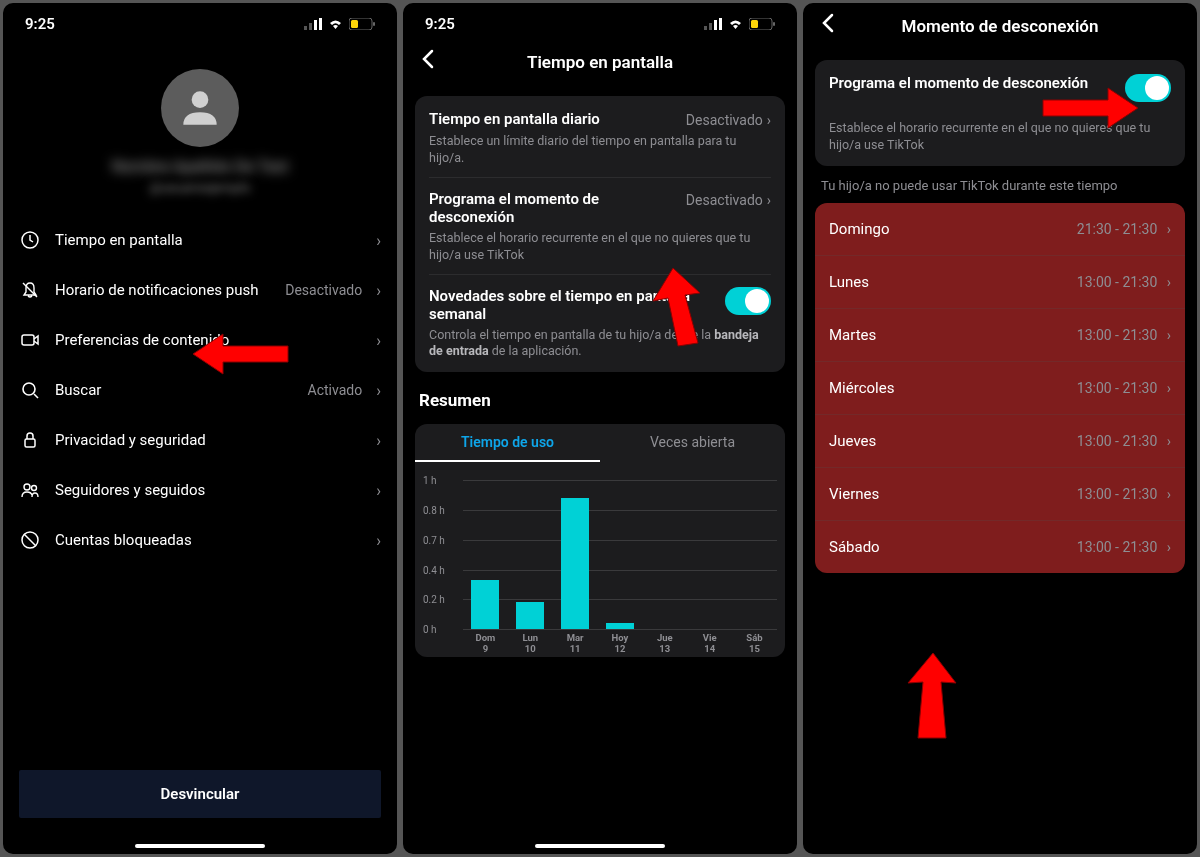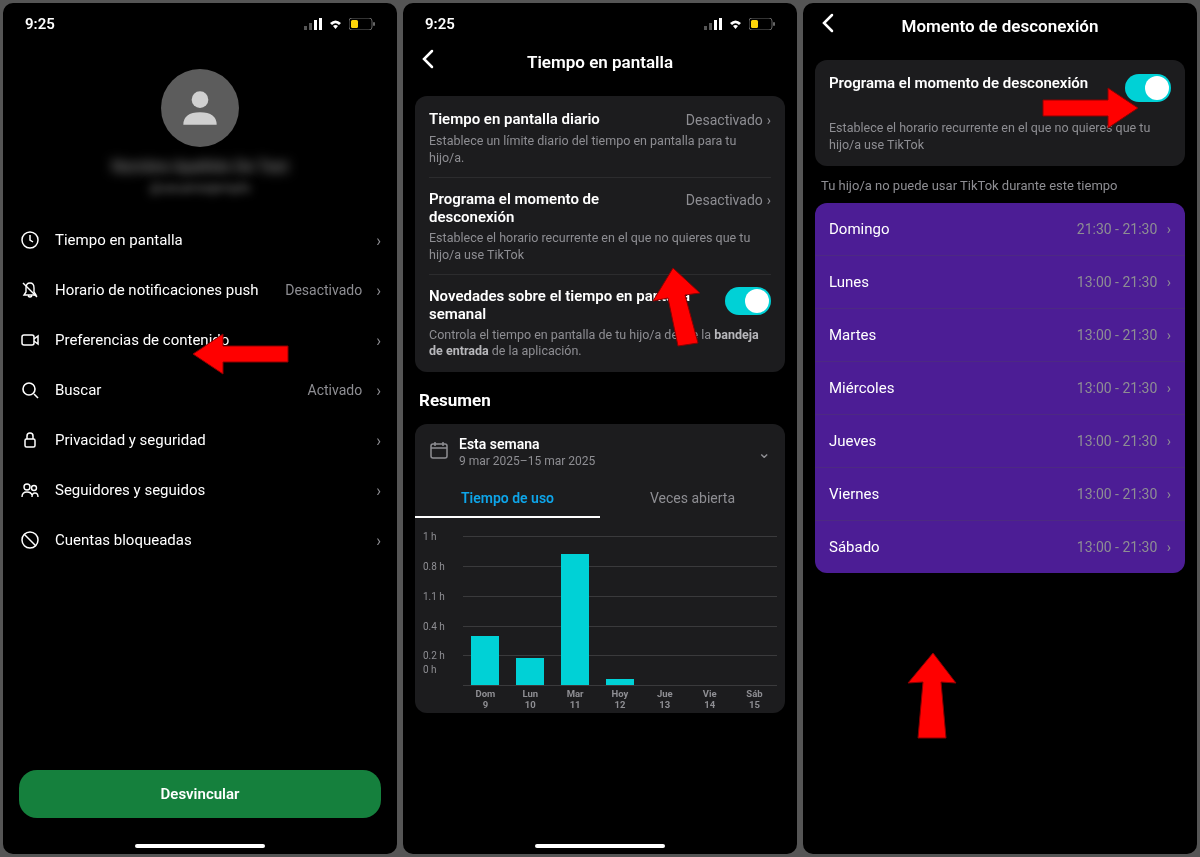--- a/index.html
+++ b/index.html
@@ -73,25 +73,25 @@
   }
   .list-row .icon { width: 22px; display:flex; justify-content:center; }
   .list-row .label { flex: 1; font-size: 15px; }
   .list-row .status { color: #8e8e93; font-size: 14px; }
   .list-row .chev { color: #8e8e93; font-size: 16px; }
 
   .unlink-btn {
     position: absolute;
     bottom: 36px;
     left: 16px; right: 16px;
-    background: #15803d;
+    background: #0f172a;
     color: #fff;
     text-align: center;
     padding: 15px;
-    border-radius: 18px;
+    border-radius: 2px;
     font-size: 15px;
     font-weight: 600;
     cursor: pointer;
   }
 
   .home-indicator {
     position: absolute;
     bottom: 6px; left: 50%;
     transform: translateX(-50%);
     width: 130px; height: 4px;
@@ -156,21 +156,21 @@
   }
   .grid-line { position: absolute; left: 48px; right: 8px; height: 1px; background: #3a3a3c; }
   .y-label { position: absolute; left: 8px; font-size: 10px; color: #8e8e93; transform: translateY(-50%); }
   .bars { position: absolute; left: 48px; right: 8px; bottom: 28px; top: 18px; display: flex; align-items: flex-end; justify-content: space-around; }
   .bar { width: 28px; background: #00d1d6; }
   .x-labels { position: absolute; left: 48px; right: 8px; bottom: 2px; display: flex; justify-content: space-around; font-weight: bold; }
   .x-label { font-size: 9.5px; color: #8e8e93; text-align: center; width: 32px; line-height:1.15;}
 
   
   .s3-note { color: #8e8e93; font-size: 13px; padding: 4px 18px 10px; }
-  .day-list { background: #4c1d95; margin: 0 12px; border-radius: 12px; overflow:hidden;}
+  .day-list { background: #7f1d1d; margin: 0 12px; border-radius: 12px; overflow:hidden;}
   .day-row { display: flex; justify-content: space-between; align-items: center; padding: 17px 14px; cursor:pointer;}
   .day-row:not(:last-child){border-bottom:1px solid rgba(80,80,80,0.25);}
   .day-name { font-size: 15px; }
   .day-time { color: #8e8e93; font-size: 14px; }
   .day-time .chev { margin-left: 6px; }
 
   
   .arrow {
     position: absolute;
     pointer-events: none;
@@ -357,50 +357,37 @@
         <span class="card-row-title">Novedades sobre el tiempo en pantalla semanal</span>
         <span class="toggle"></span>
       </div>
       <div class="card-row-desc"><span>Controla el tiempo en pantalla de tu hijo/a desde la </span><b>bandeja de entrada</b><span> de la aplicación.</span></div>
     </div>
   </div>
 
   <div class="summary-head">Resumen</div>
 
   <div class="card" style="padding:0">
-    <div class="week-head">
-      <span><svg width="20" height="20" viewBox="0 0 20 20">
-            <rect x="2" y="4" width="16" height="14" rx="2" fill="none" stroke="#8e8e93" stroke-width="1.5"></rect>
-            <line x1="2" y1="8" x2="18" y2="8" stroke="#8e8e93" stroke-width="1.5"></line>
-            <line x1="6" y1="2" x2="6" y2="6" stroke="#8e8e93" stroke-width="1.5"></line>
-            <line x1="14" y1="2" x2="14" y2="6" stroke="#8e8e93" stroke-width="1.5"></line>
-          </svg></span>
-      <div class="week-titles">
-        <div class="week-title">Esta semana</div>
-        <div class="week-range">9 mar 2025–15 mar 2025</div>
-      </div>
-      <span style="color:#8e8e93">⌄</span>
-    </div>
     <div class="tabs2">
       <div class="tab2 active">Tiempo de uso</div>
       <div class="tab2">Veces abierta</div>
     </div>
     <div class="chart" id="chart">
         <div class="grid-line" style="top: 18px;"></div>
         <div class="y-label" style="top: 18px;">1 h</div>
         <div class="grid-line" style="top: 47.8px;"></div>
         <div class="y-label" style="top: 47.8px;">0.8 h</div>
         <div class="grid-line" style="top: 77.6px;"></div>
-        <div class="y-label" style="top: 77.6px;">1.1 h</div>
+        <div class="y-label" style="top: 77.6px;">0.7 h</div>
         <div class="grid-line" style="top: 107.4px;"></div>
         <div class="y-label" style="top: 107.4px;">0.4 h</div>
         <div class="grid-line" style="top: 137.2px;"></div>
         <div class="y-label" style="top: 137.2px;">0.2 h</div>
         <div class="grid-line" style="top: 167px;"></div>
-        <div class="y-label" style="top: 151px;">0 h</div>
+        <div class="y-label" style="top: 167px;">0 h</div>
         <div class="bars">
           <div class="bar" style="height: 49.17px;"></div>
           <div class="bar" style="height: 26.82px;"></div>
           <div class="bar" style="height: 131.12px;"></div>
           <div class="bar" style="height: 5.96px;"></div>
           <div class="bar" style="height: 0px;"></div>
           <div class="bar" style="height: 0px;"></div>
           <div class="bar" style="height: 0px;"></div>
         </div>
         <div class="x-labels">

